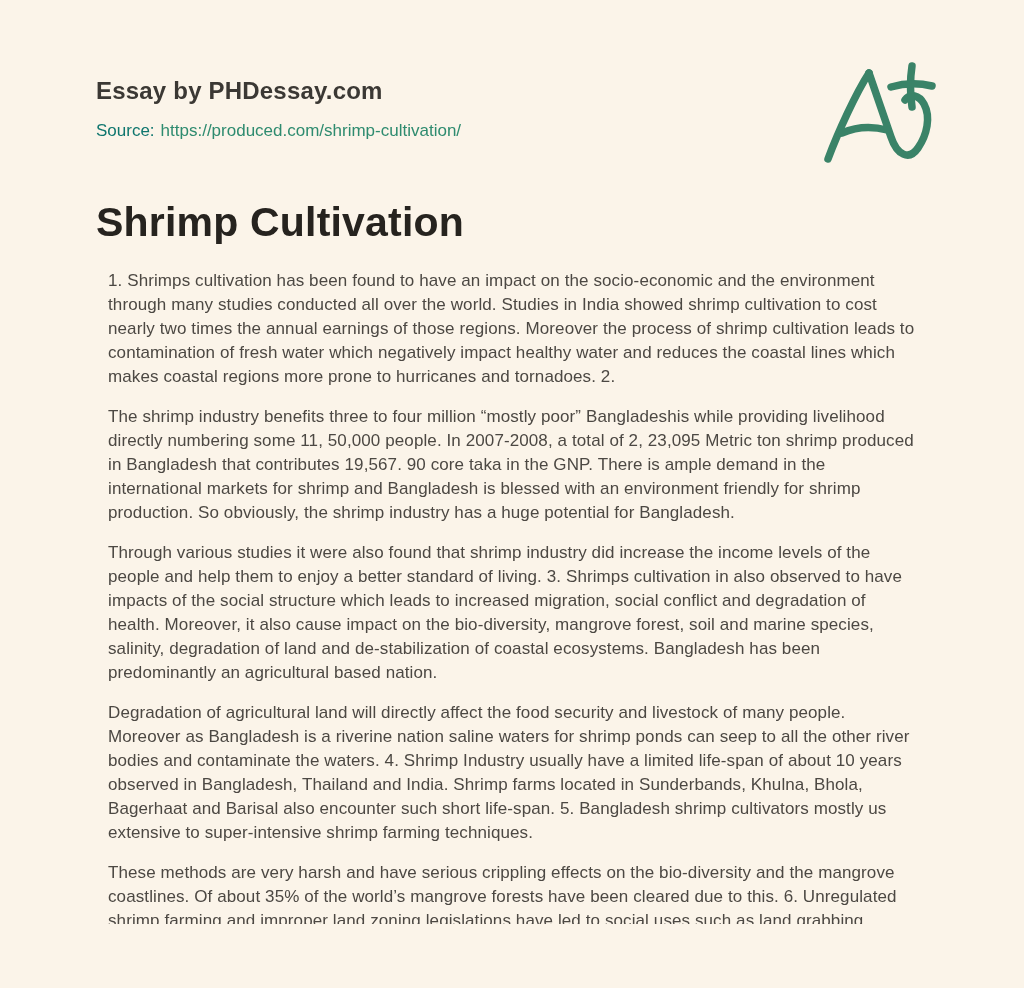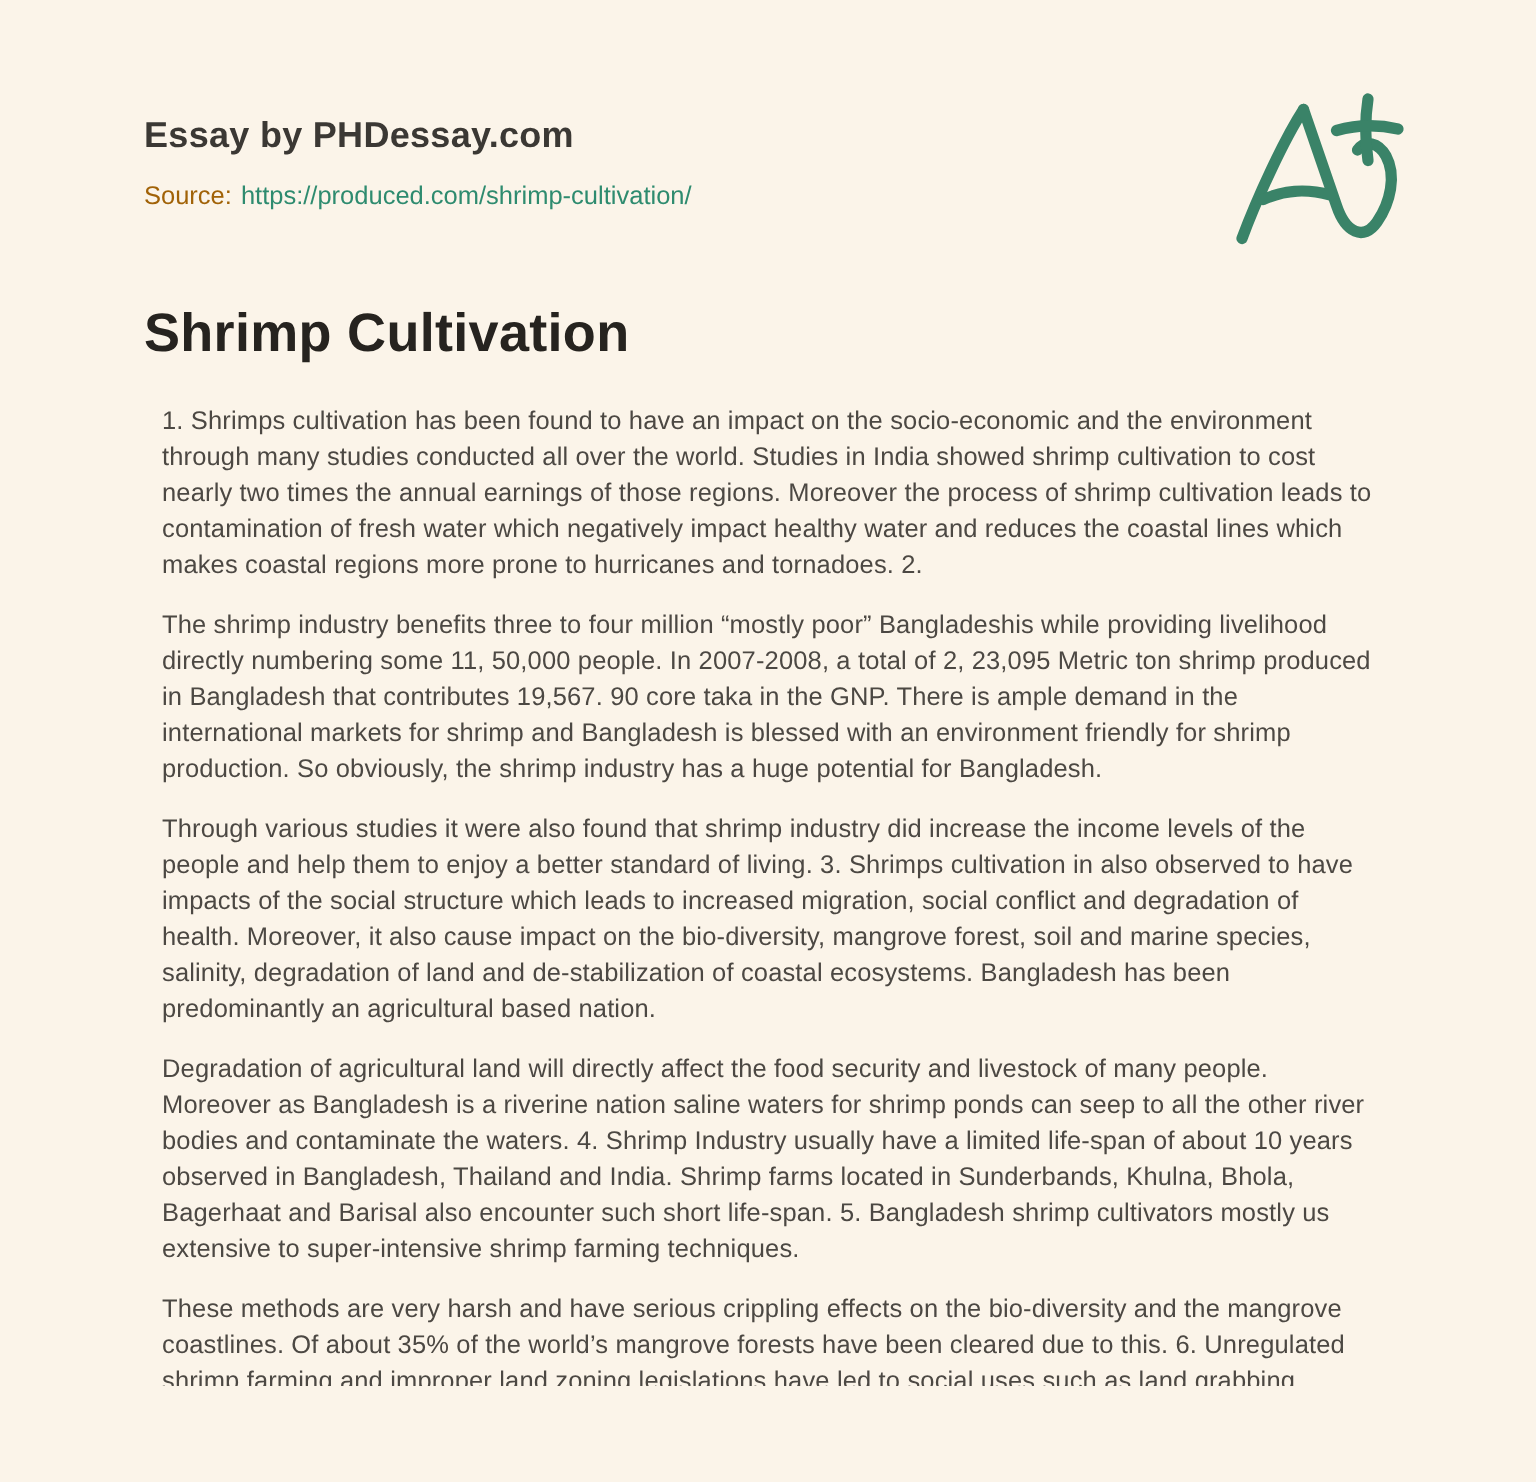--- a/index.html
+++ b/index.html
@@ -33,42 +33,42 @@
     color: #3b3834;
     letter-spacing: 0.2px;
     line-height: 30px;
     margin: 0 0 14px 0;
   }
   .source-line {
     font-size: 17px;
     line-height: 22px;
   }
   .source-label {
-    color: #a16207;
+    color: #0f766e;
     margin-right: 6px;
   }
   .source-link {
     color: #2e8b6f;
     text-decoration: none;
     font-weight: 500;
   }
   .logo {
     position: absolute;
     top: 60px;
     right: 86px;
     width: 120px;
     height: 106px;
   }
   .logo svg {
     width: 100%;
     height: 100%;
     display: block;
   }
   .title {
-    font-size: 36px;
+    font-size: 41px;
     font-weight: 700;
     color: #26231f;
     letter-spacing: 0.2px;
     line-height: 40px;
     margin: 60px 0 0 0;
   }
   .article p {
     font-size: 17px;
     line-height: 24px;
     color: #4c4843;

